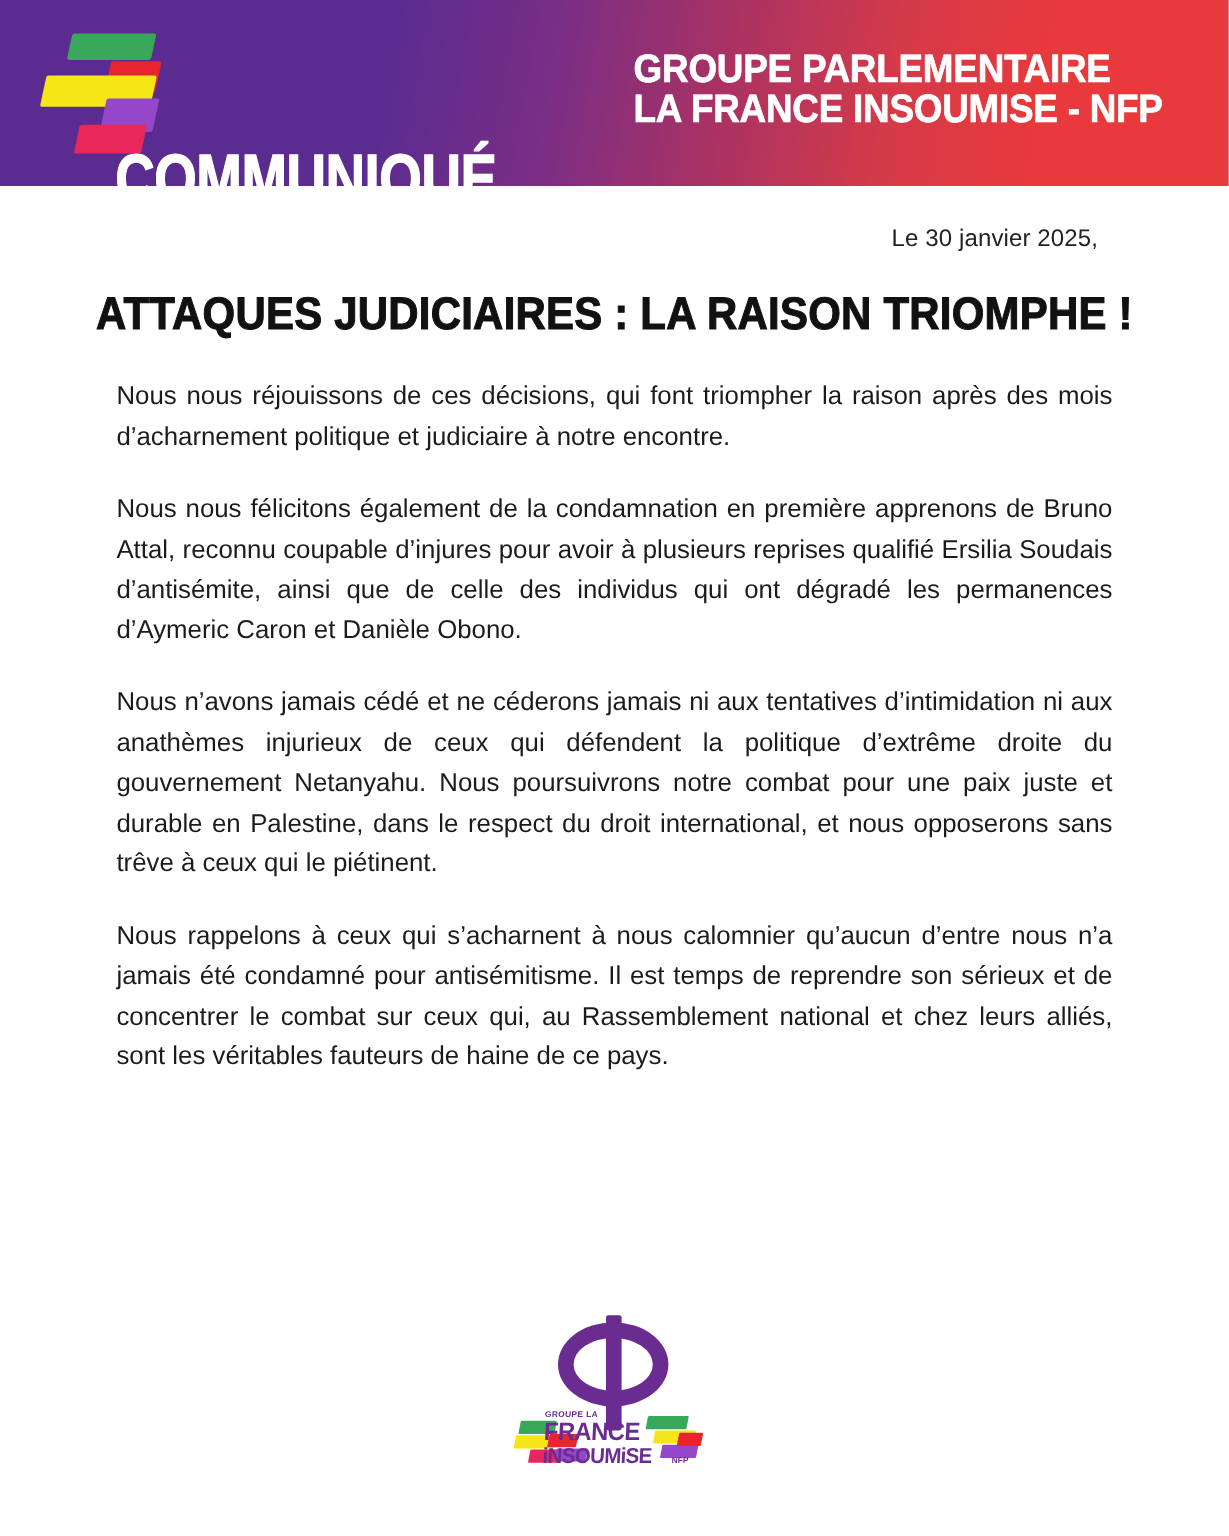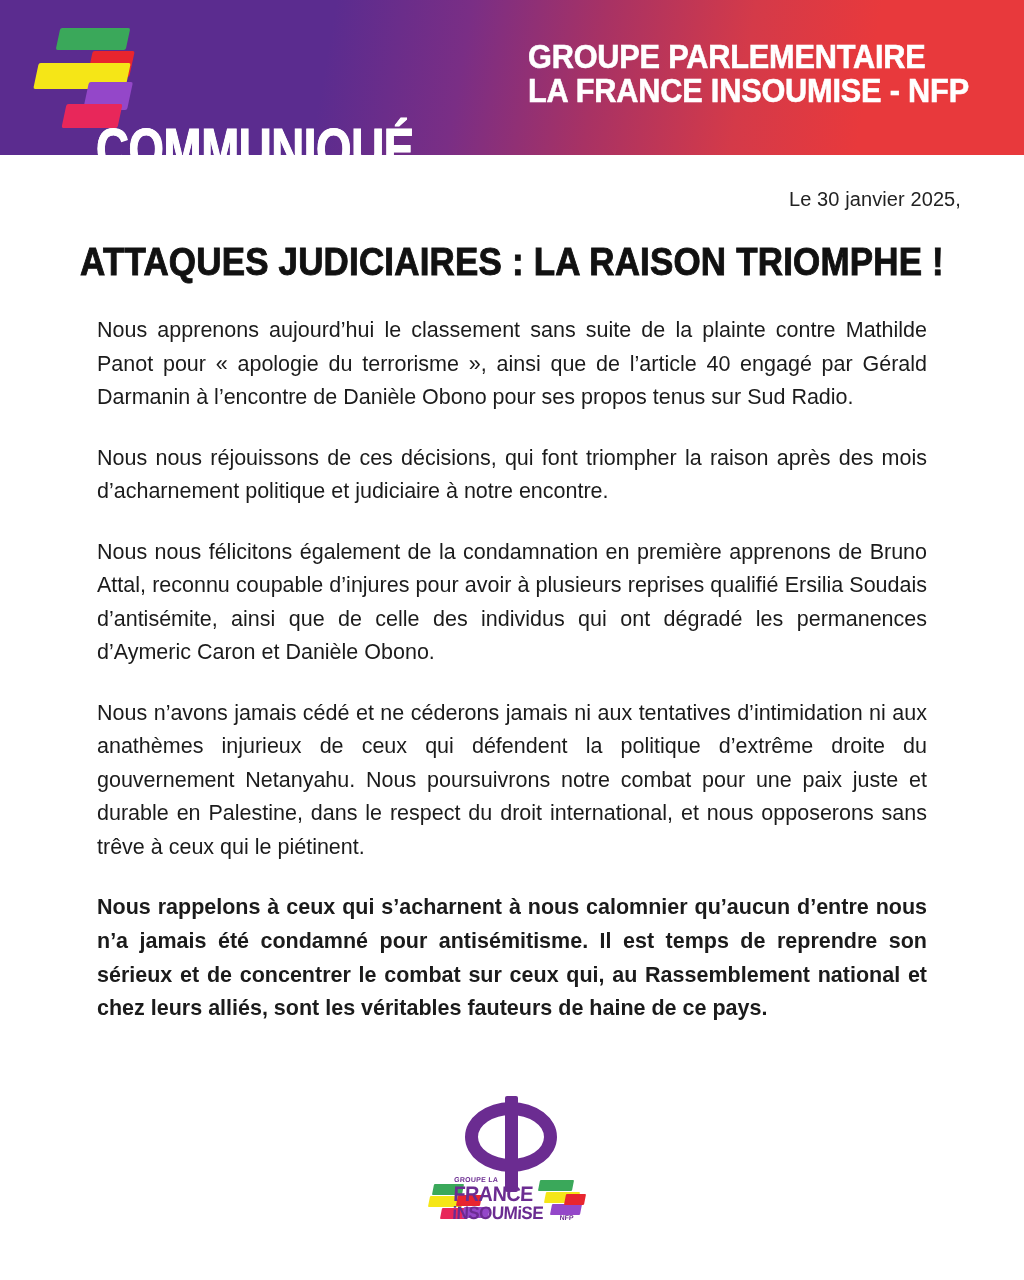--- a/index.html
+++ b/index.html
@@ -82,21 +82,21 @@
     line-height: 1.04;
     transform: scaleX(0.93);
     transform-origin: left top;
     white-space: nowrap;
   }
   .gp-block .gp1 { font-size: 33px; letter-spacing: -0.2px; display:block; -webkit-text-stroke: 0.6px #fff;}
   .gp-block .gp2 { font-size: 33px; letter-spacing: -0.2px; display:block; -webkit-text-stroke: 0.6px #fff;}
 
   
   .date-line {
-    margin: 33px 63px 0 0;
+    margin: 33px 109px 0 0;
     text-align: right;
     font-size: 20px;
     color: #222;
     font-family: "Liberation Sans", sans-serif;
     letter-spacing: 0.1px;
   }
 
   
   .headline {
     margin: 30px 0 0 0;
@@ -118,21 +118,21 @@
   .body-copy p {
     margin: 0 0 27px 0;
     font-size: 21.5px;
     line-height: 1.56;
     text-align: justify;
     text-justify: inter-word;
     color: #1b1b1b;
     font-family: "Liberation Sans", sans-serif;
     hyphens: none;
   }
-  .body-copy p:last-child { margin-bottom: 0; font-weight: bold; }
+  .body-copy p:last-child { margin-bottom: 0; }
 
   
   .footer {
     position: absolute;
     left: 0; bottom: 24px;
     width: 1024px;
     height: 160px;
     display: flex;
     align-items: flex-start;
     justify-content: center;
@@ -272,21 +272,20 @@
     </div>
 
   </div>
 </div>
 
 <div class="date-line">Le 30 janvier 2025,</div>
 
 <h1 class="headline">ATTAQUES JUDICIAIRES : LA RAISON TRIOMPHE !</h1>
 
 <div class="body-copy">
-  <p>Nous apprenons aujourd’hui le classement sans suite de la plainte contre Mathilde Panot pour « apologie du terrorisme », ainsi que de l’article 40 engagé par Gérald Darmanin à l’encontre de Danièle Obono pour ses propos tenus sur Sud Radio.</p>
   <p>Nous nous réjouissons de ces décisions, qui font triompher la raison après des mois d’acharnement politique et judiciaire à notre encontre.</p>
   <p>Nous nous félicitons également de la condamnation en première apprenons de Bruno Attal, reconnu coupable d’injures pour avoir à plusieurs reprises qualifié Ersilia Soudais d’antisémite, ainsi que de celle des individus qui ont dégradé les permanences d’Aymeric Caron et Danièle Obono.</p>
   <p>Nous n’avons jamais cédé et ne céderons jamais ni aux tentatives d’intimidation ni aux anathèmes injurieux de ceux qui défendent la politique d’extrême droite du gouvernement Netanyahu. Nous poursuivrons notre combat pour une paix juste et durable en Palestine, dans le respect du droit international, et nous opposerons sans trêve à ceux qui le piétinent.</p>
   <p>Nous rappelons à ceux qui s’acharnent à nous calomnier qu’aucun d’entre nous n’a jamais été condamné pour antisémitisme. Il est temps de reprendre son sérieux et de concentrer le combat sur ceux qui, au Rassemblement national et chez leurs alliés, sont les véritables fauteurs de haine de ce pays.</p>
 </div>
 
 <div class="footer">
 
   <div class="logo-lfi">
     <div class="phi">

